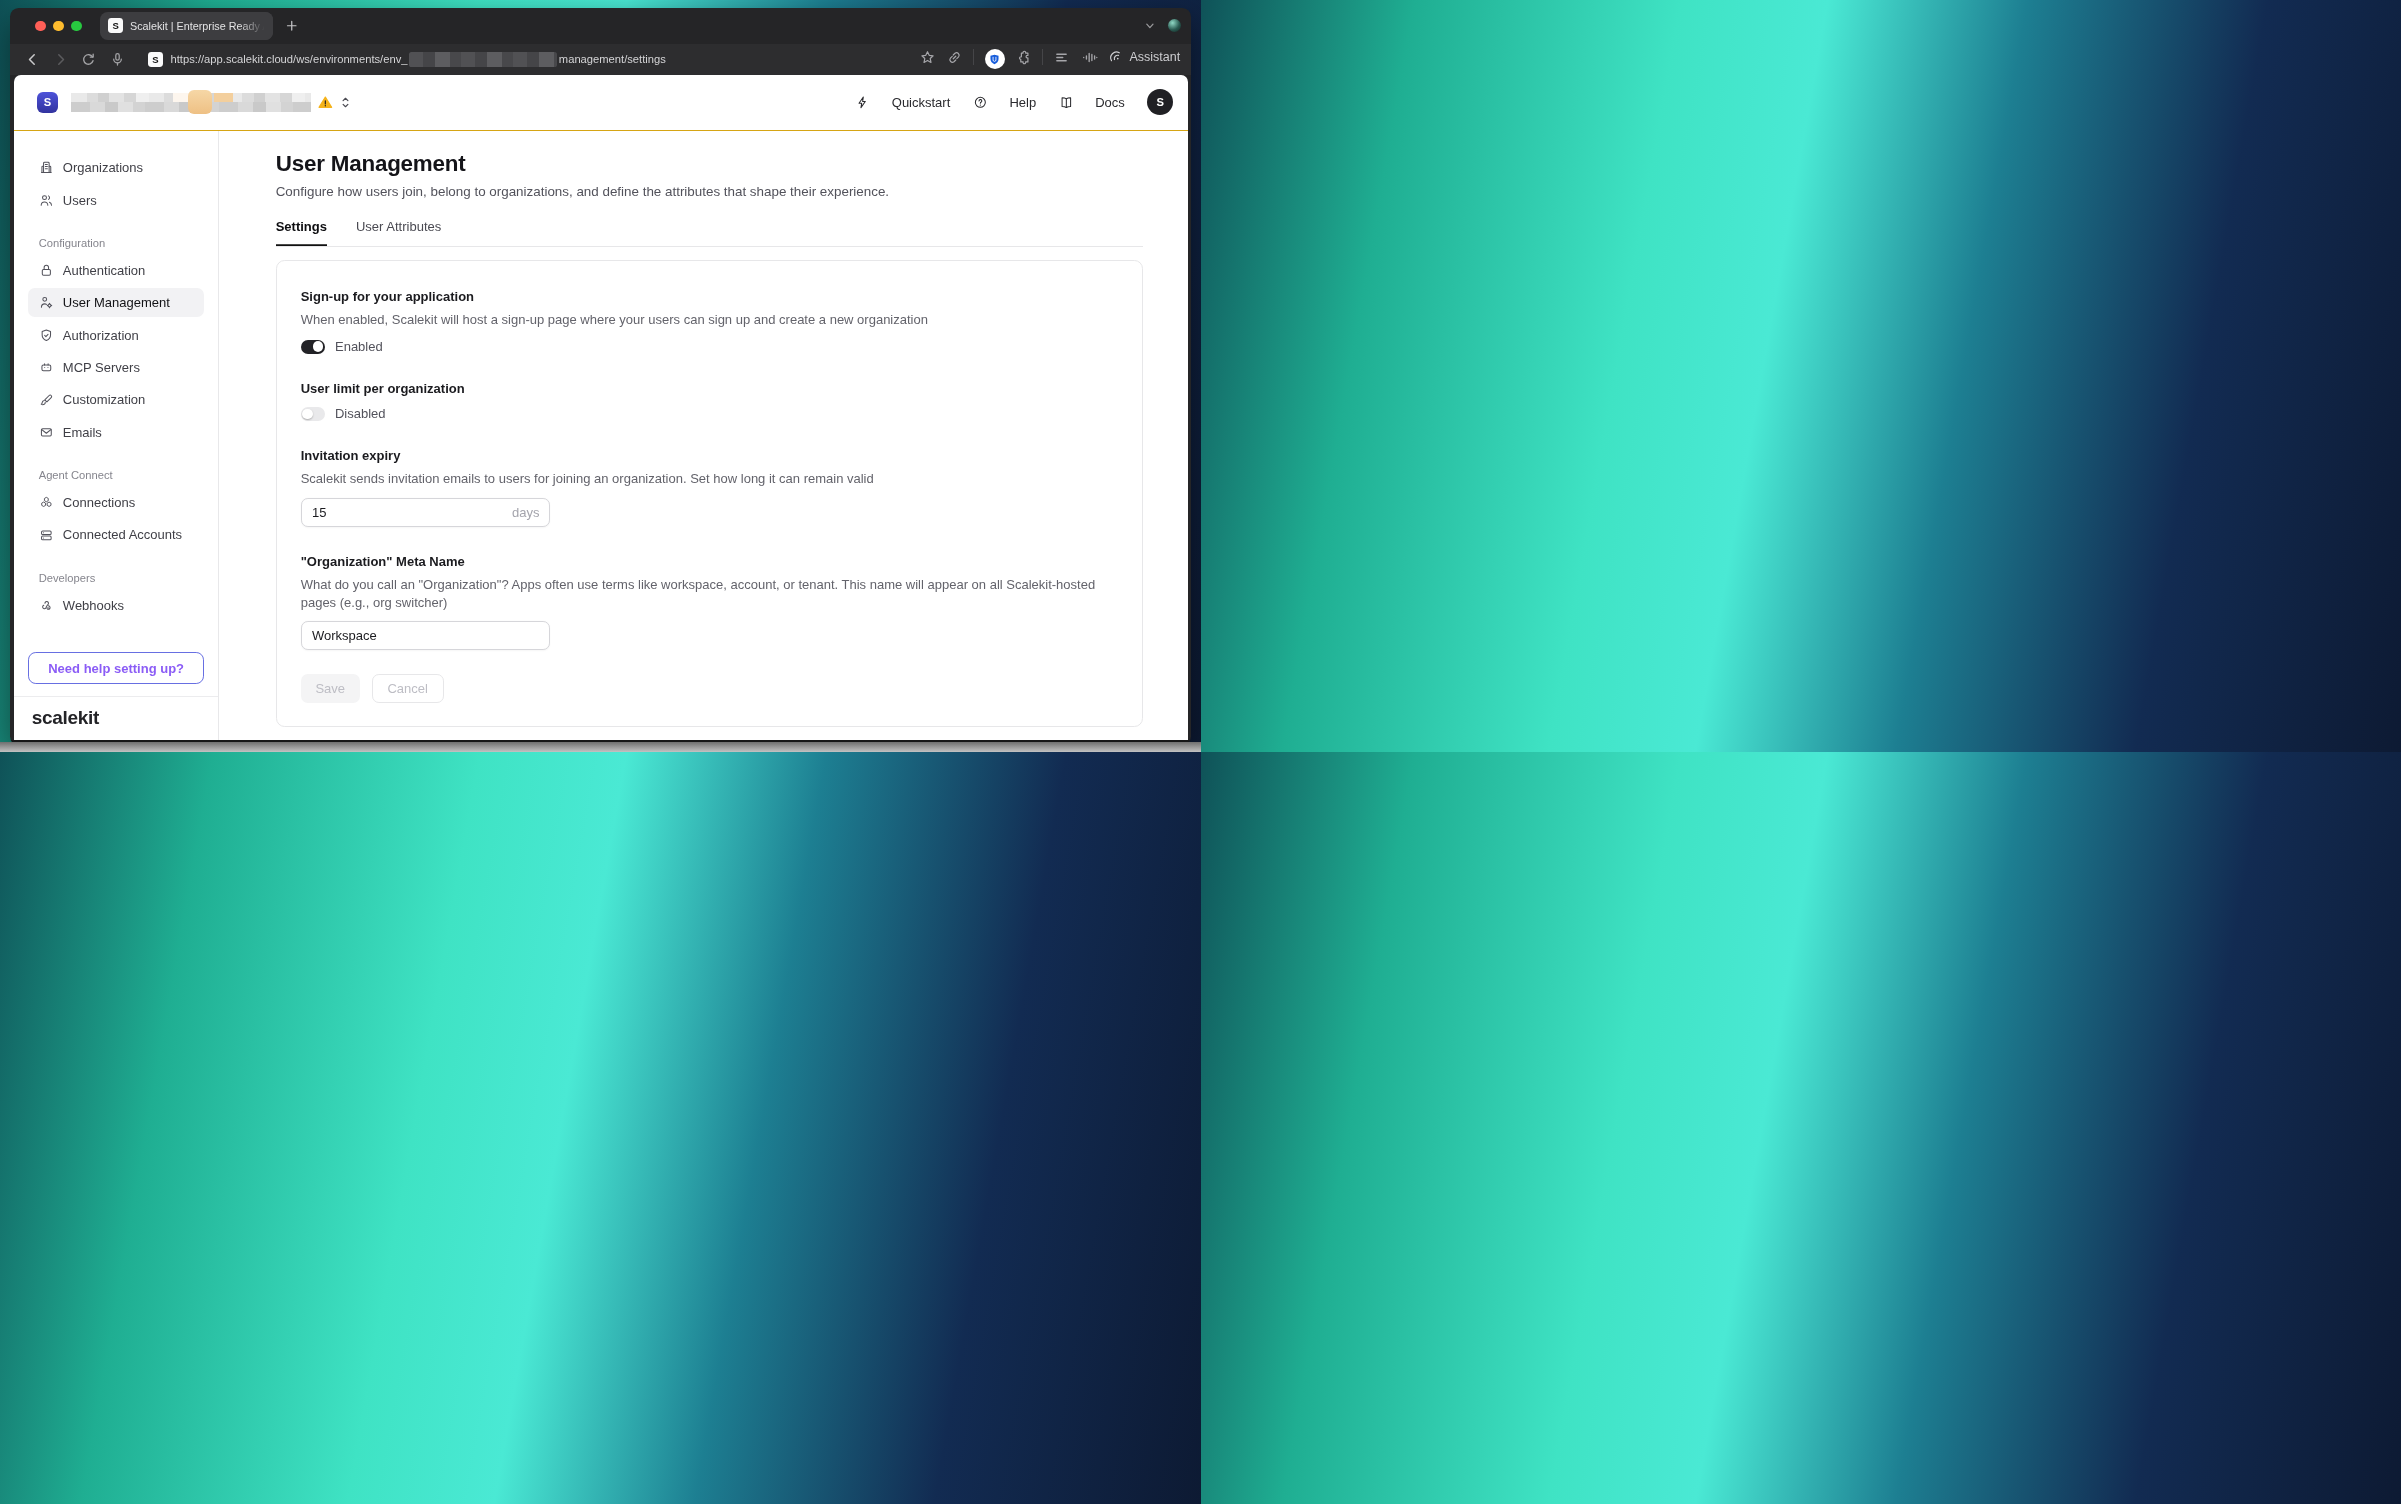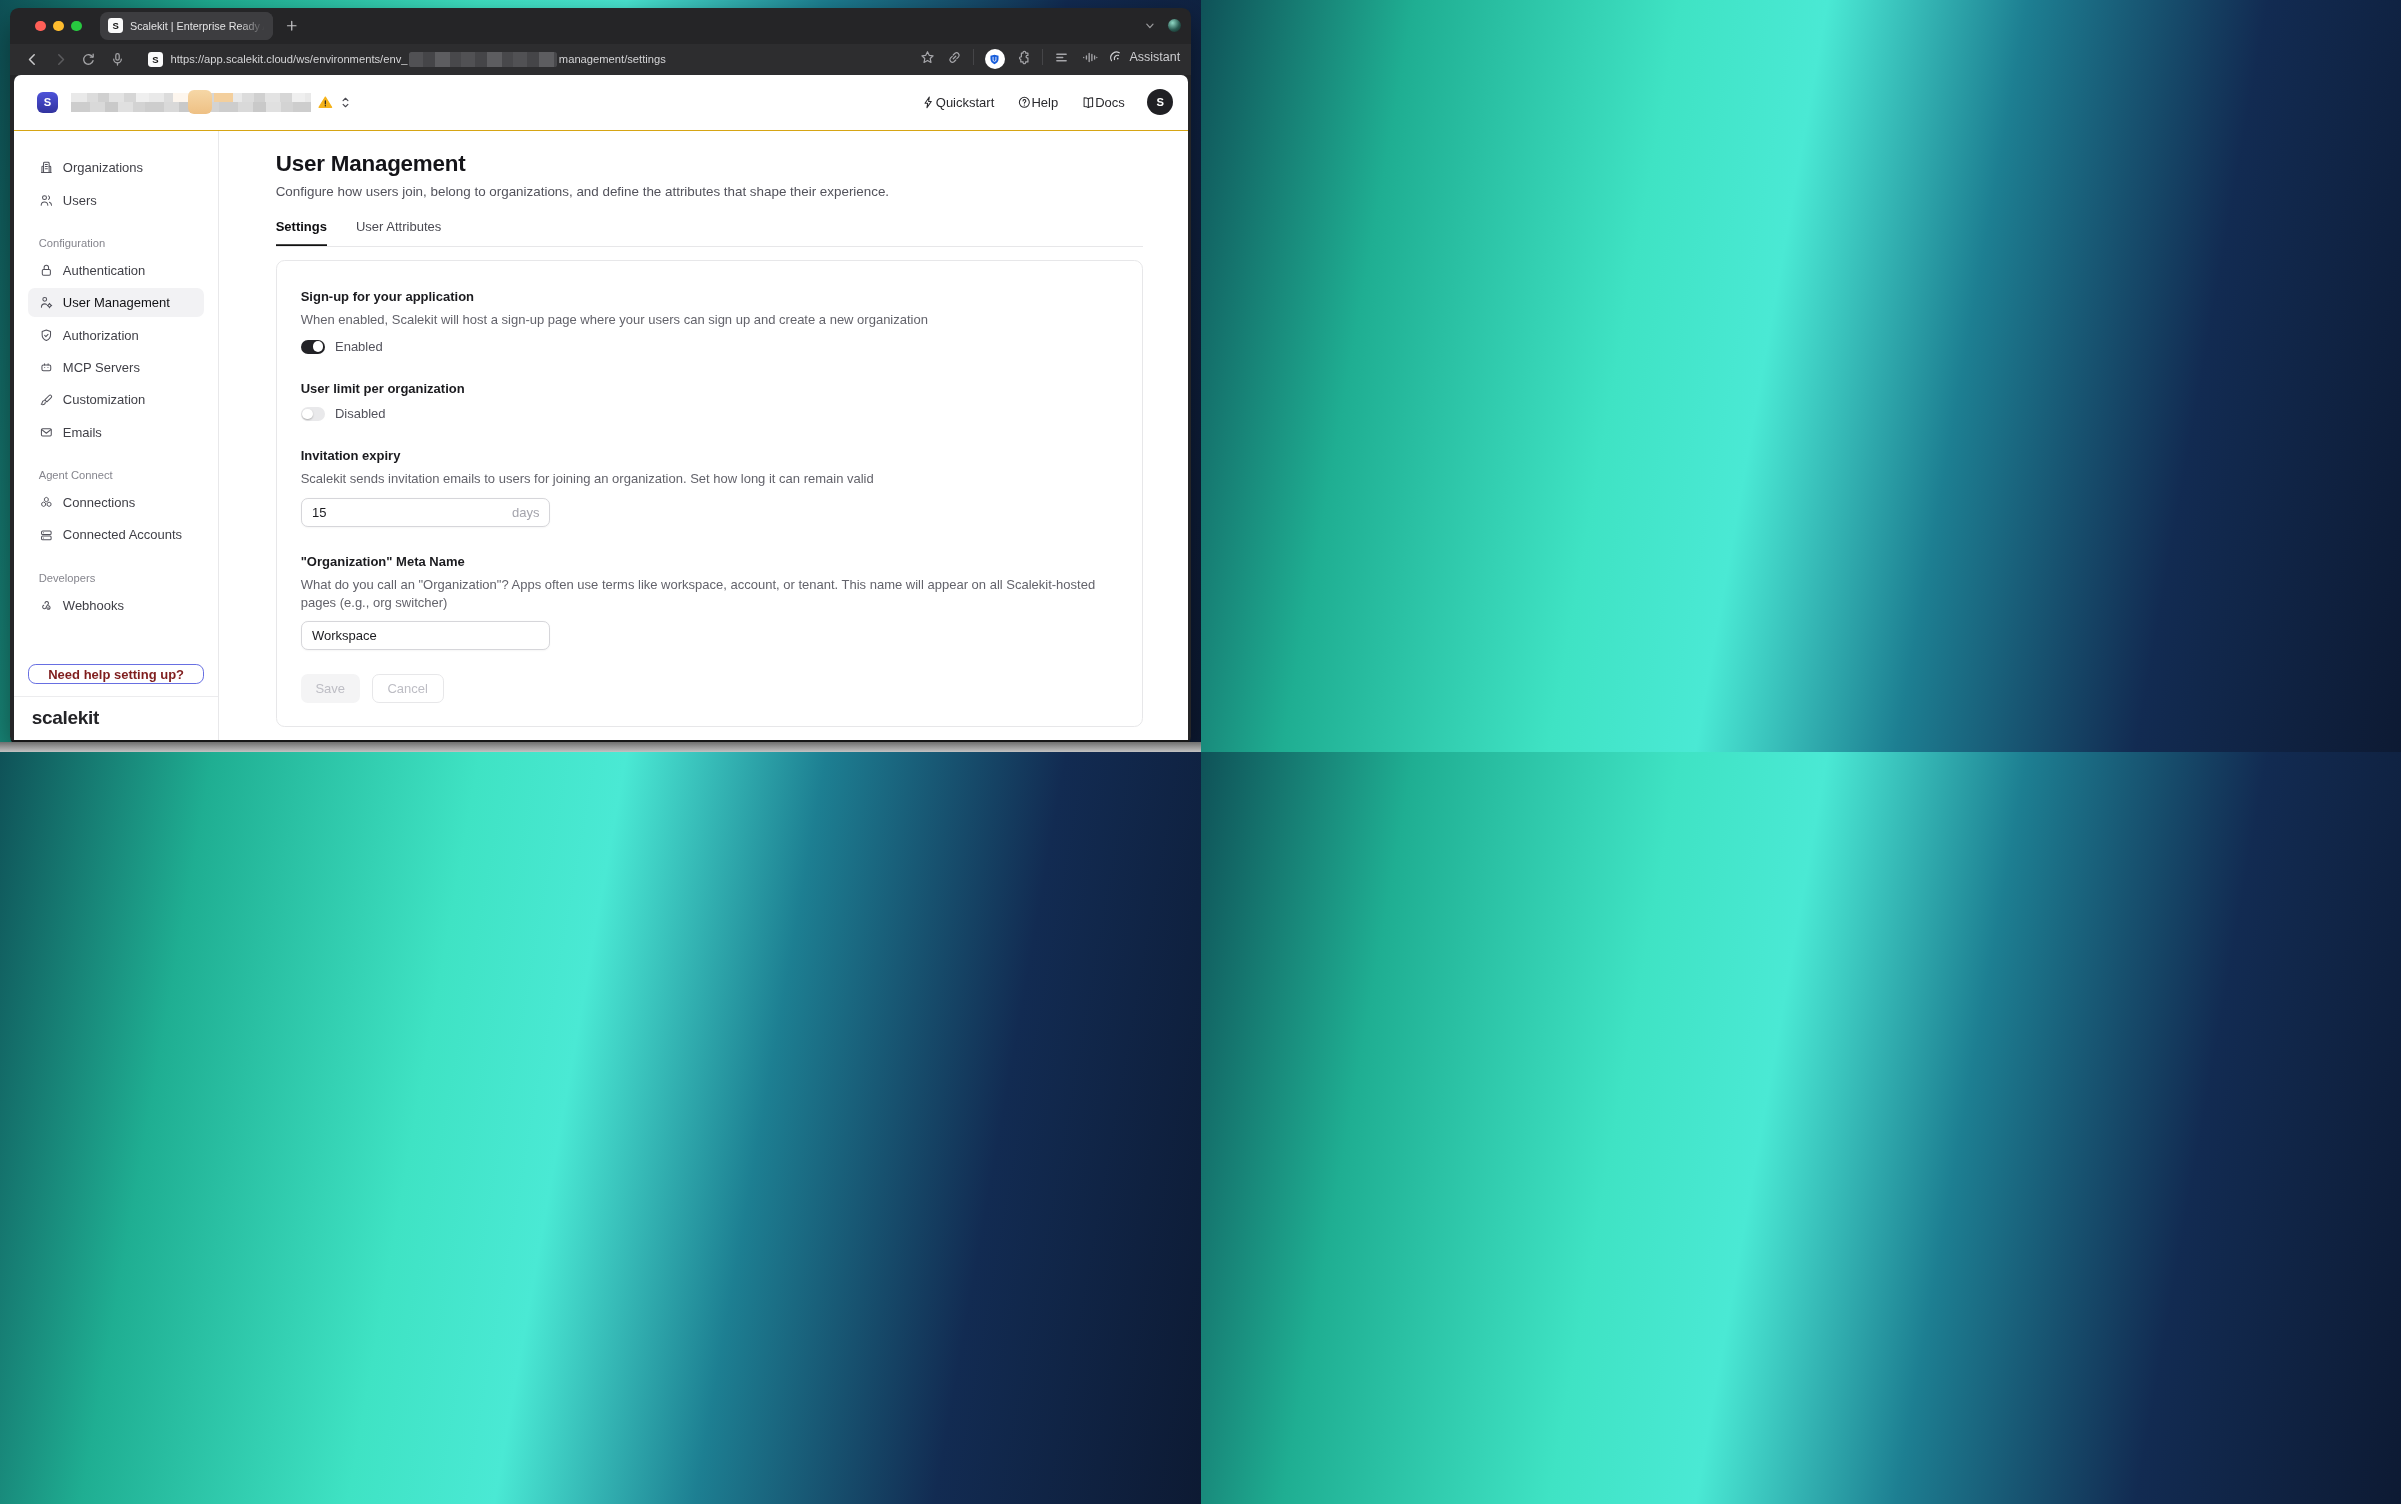--- a/index.html
+++ b/index.html
@@ -64,37 +64,37 @@
   .ws-row.r1 { background:repeating-linear-gradient(90deg,#e9e9e9 0 15.5px,#dcdcdc 15.5px 27px,#d0d0d0 27px 38px,#e3e3e3 38px 53px,#d6d6d6 53px 65px,#efefef 65px 78px); }
   .ws-row.r2 { background:repeating-linear-gradient(90deg,#cdcdcd 0 19px,#d9d9d9 19px 34px,#c9c9c9 34px 47px,#e0e0e0 47px 62px,#d3d3d3 62px 74px); }
   .ws-orange { position:absolute; left:117px; top:-2.6px; width:24px; height:24px; border-radius:6px;
     background:linear-gradient(180deg,#f6d7a6,#eec084); }
   .ws-orange2 { position:absolute; left:143px; top:0; width:19px; height:9.5px; background:#f3cf9d; }
   .ws-white { position:absolute; left:102px; top:0; width:15.5px; height:9.5px; background:#fdf6ee; }
   .hicon { width:14.7px; height:14.7px; color:#52525b; }
   .warn-wrap { margin-left:6.9px; display:flex; align-items:center; }
   .sort-wrap { margin-left:6px; display:flex; align-items:center; }
   .header-right { margin-left:auto; display:flex; align-items:center; gap:22.4px; }
-  .hnav { display:flex; align-items:center; gap:0; font-size:13px; color:#2a2a2e; }
+  .hnav { display:flex; align-items:center; gap:22px; font-size:13px; color:#2a2a2e; }
   .hnav .hicon { color:#2a2a2e; }
   .avatar { width:26px; height:26px; border-radius:50%; background:#202024; color:#fff;
     font-size:11.2px; font-weight:600; display:flex; align-items:center; justify-content:center; }
 
   .app-body { flex:1; display:flex; min-height:0; }
 
   
   .sidebar { width:205px; flex:none; border-right:0.9px solid #e8e8ea; display:flex; flex-direction:column;
     padding:22.4px 13.8px 10.3px 14.7px;justify-content:flex-end; }
   .s-item { height:29px; flex:none; display:flex; align-items:center; gap:9.5px; padding:0 10.3px;
     border-radius:6.9px; color:#3f3f46; font-size:13px; margin-bottom:3.4px; cursor:default; }
   .s-item.active { background:#f2f2f4; color:#131316; }
   .sicon { width:14.7px; height:14.7px; flex:none; color:#52525b; }
   .section-label { font-size:11.2px; color:#85858d; margin:19px 0 6.9px 10.3px; }
-  .help-btn { margin-top:auto; height:20px; flex:none; border:0.9px solid #676fe2; border-radius:7.8px;
-    color:#7f1d1d; font-size:13px; font-weight:700; display:flex; align-items:center; justify-content:center;
+  .help-btn { margin-top:auto; height:32px; flex:none; border:0.9px solid #676fe2; border-radius:7.8px;
+    color:#8b5cf6; font-size:13px; font-weight:700; display:flex; align-items:center; justify-content:center;
     background:#fff; }
   .sidebar-divider { border-top:0.9px solid #ececee; margin:12px -13.8px 0 -14.7px; }
   .sk-logo { font-size:19px; font-weight:800; color:#232327; letter-spacing:-0.3px; padding:10.3px 0 0 3.4px; }
 
   
   .main { flex:1; padding:20.7px 45px 0 57px; overflow:hidden; }
   .page-title { font-size:22.4px; font-weight:600; color:#141419; letter-spacing:-0.2px; }
   .page-sub { margin-top:6.9px; font-size:13.4px; color:#52525b; }
   .tabs { margin-top:20px; display:flex; gap:29px; border-bottom:0.9px solid #e7e7e9; }
   .tab { font-size:13px; color:#4a4a52; padding-bottom:11.2px; cursor:default; }

